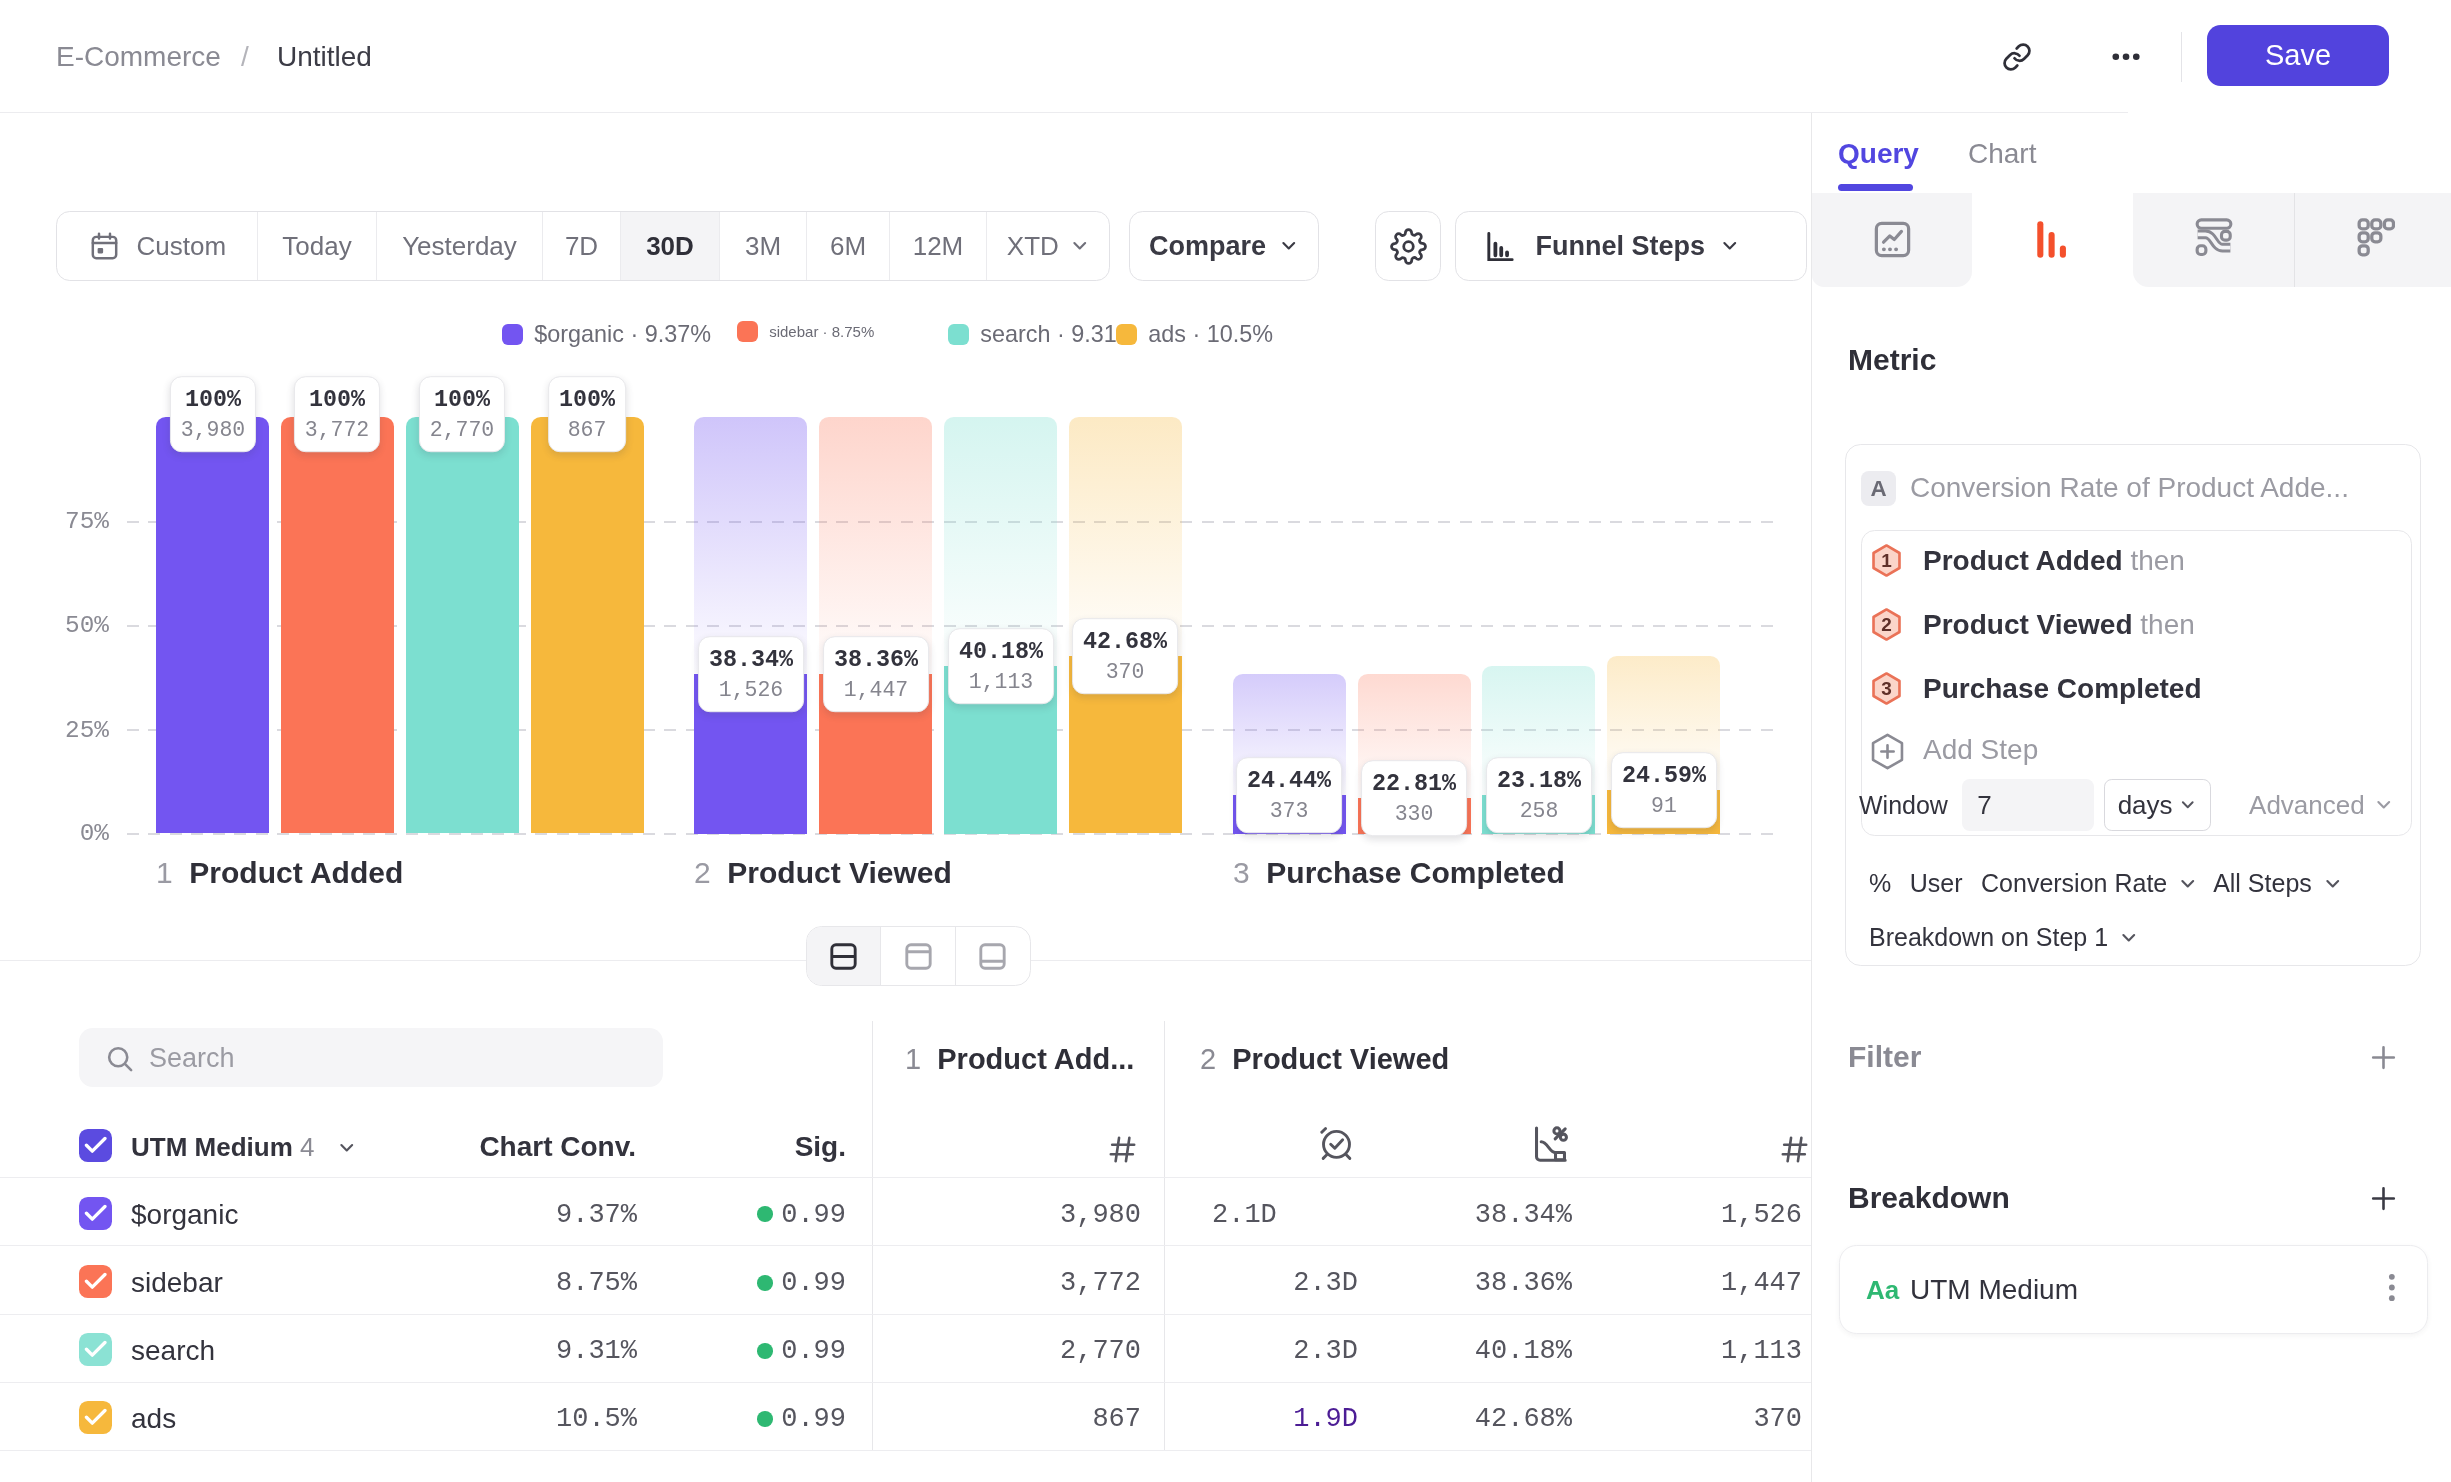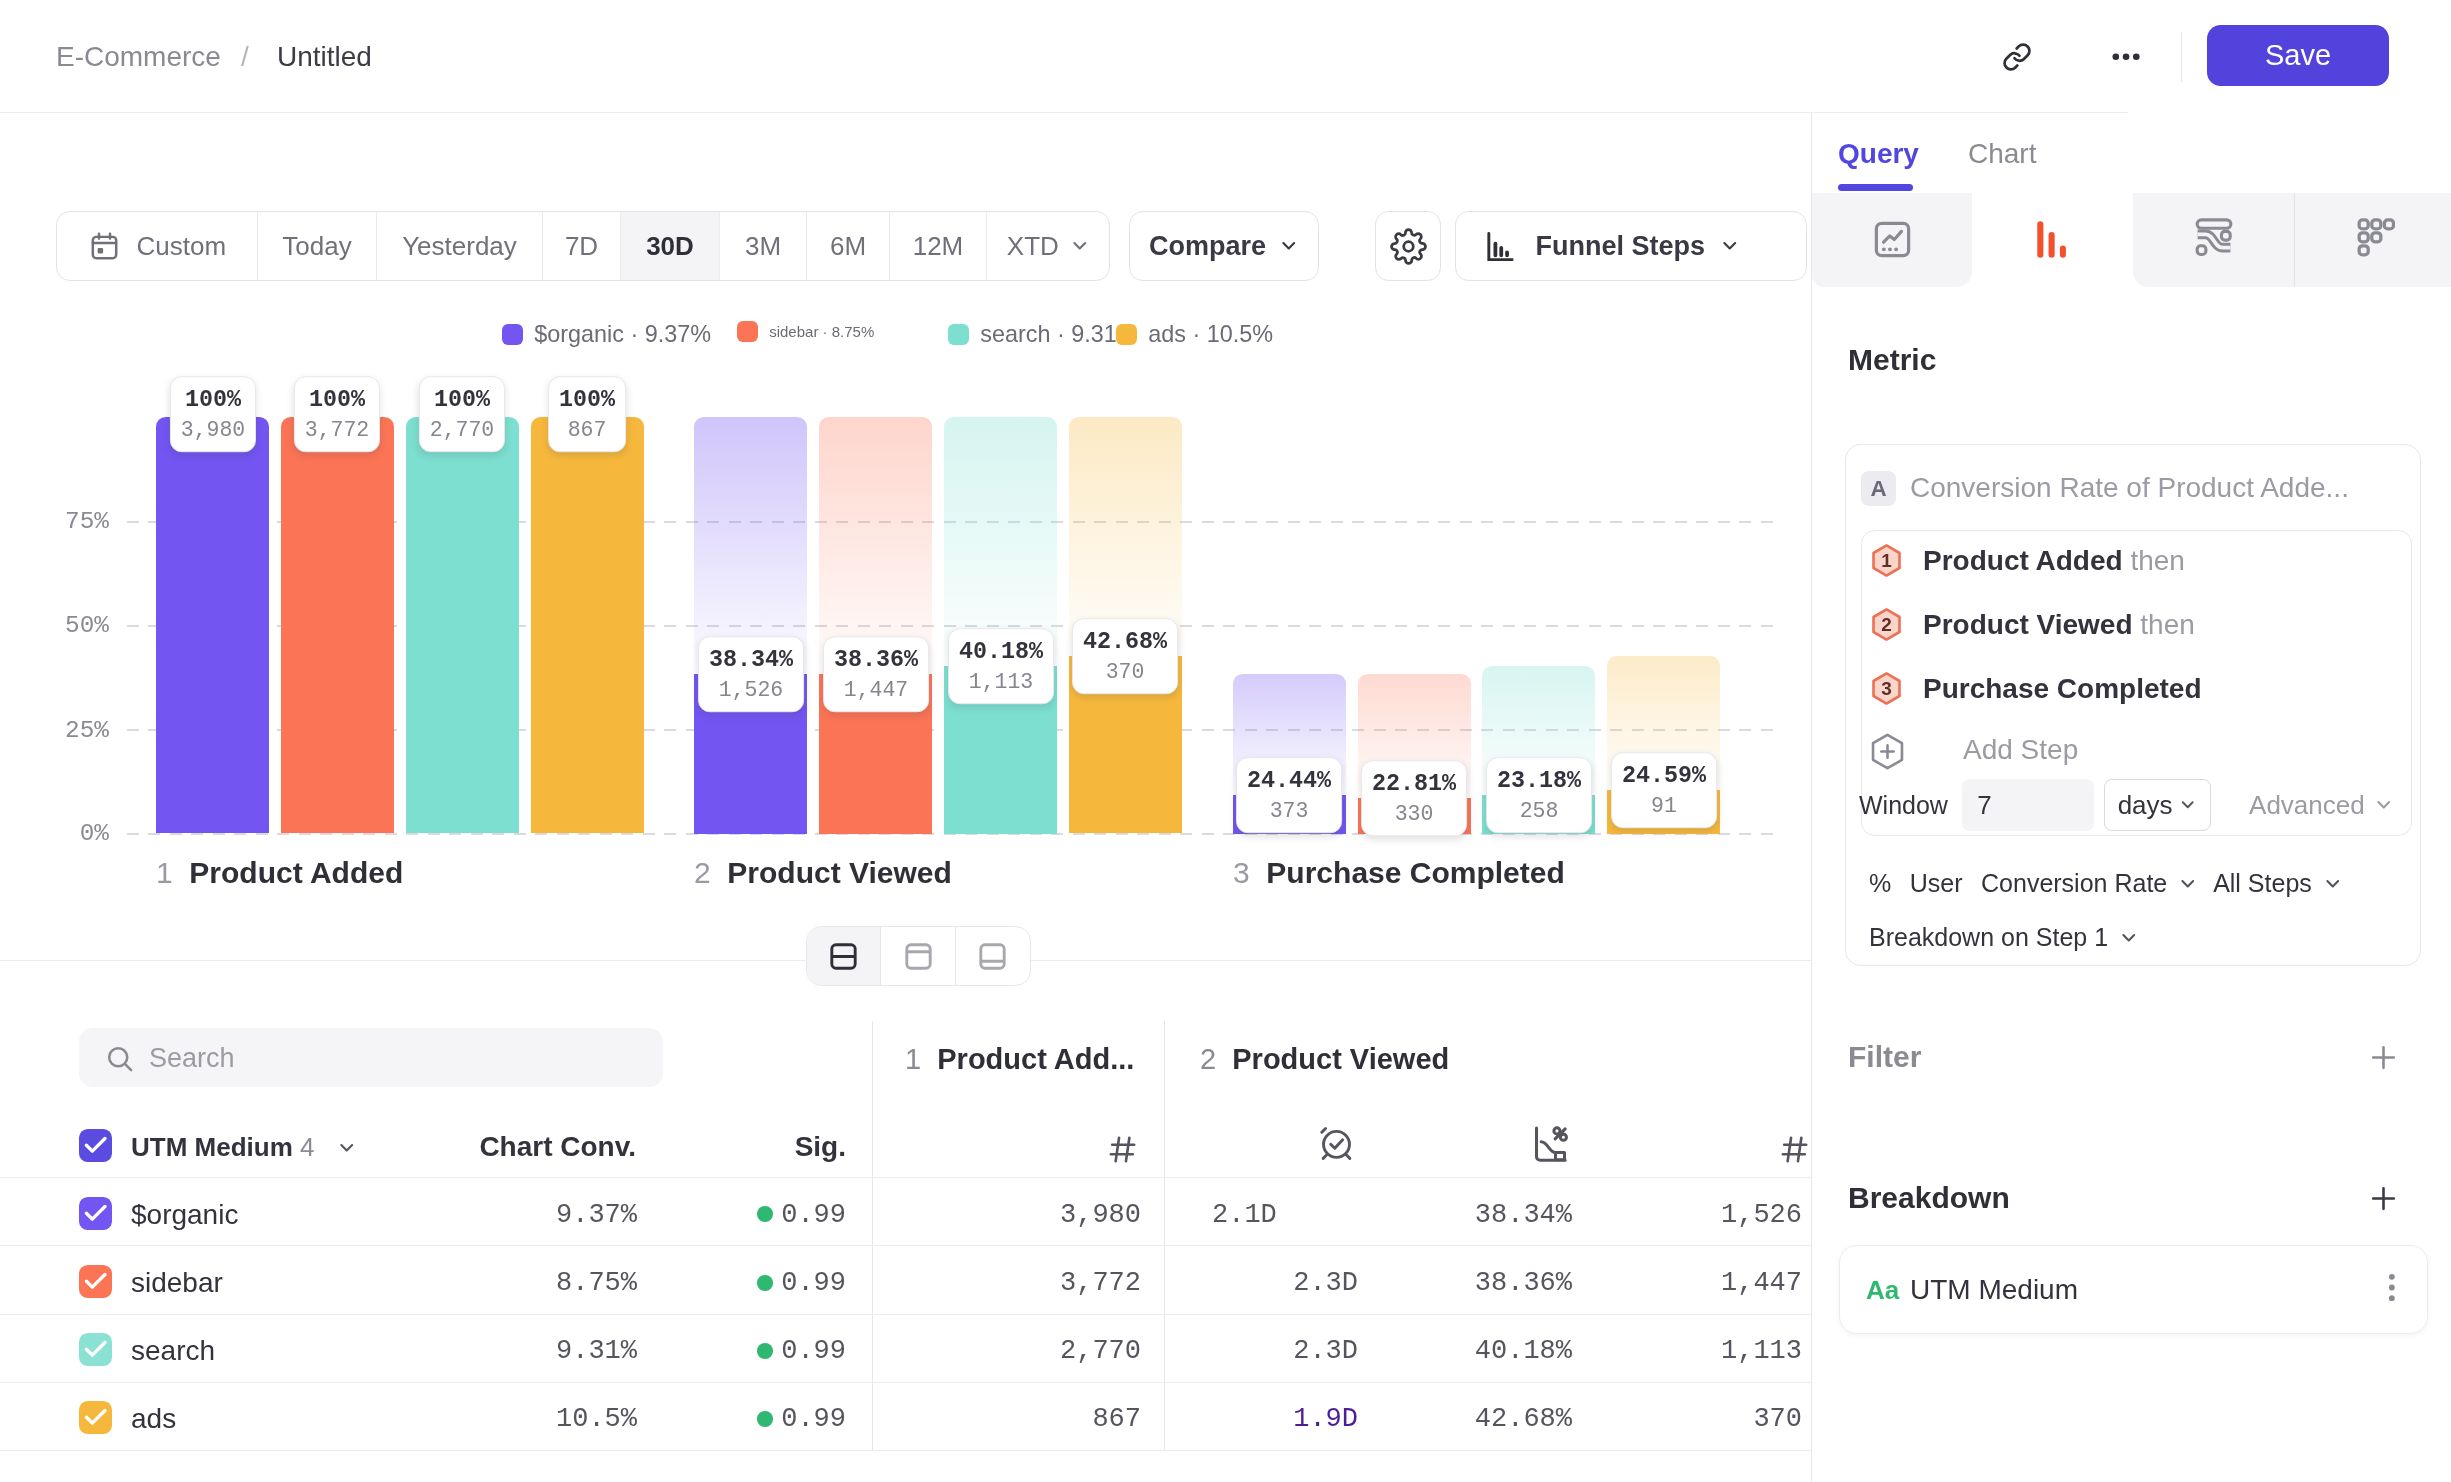--- a/index.html
+++ b/index.html
@@ -387,21 +387,21 @@
       <text x="12" y="16.6" text-anchor="middle" font-size="13" font-weight="bold" fill="#5F3029" font-family="Liberation Sans">3</text>
     </svg>
 </div>
 <div class="abs" style="left:1923px;top:673px;font-size:28px;font-weight:bold;color:#33333D;">Purchase Completed</div>
 <div class="abs" style="left:1868px;top:732px;">
   <svg width="39" height="39" viewBox="0 0 24 24">
       <path d="M12 1.7l8.9 5.15v10.3L12 22.3l-8.9-5.15V6.85z" fill="none" stroke="#8A8A93" stroke-width="1.6" stroke-linejoin="round"></path>
       <path d="M12 8.2v7.6M8.2 12h7.6" stroke="#8A8A93" stroke-width="1.6" stroke-linecap="round"></path>
     </svg>
 </div>
-<div class="abs" style="left:1923px;top:734px;font-size:28px;color:#9B9BA3;margin-left:40px;">Add Step</div>
+<div class="abs" style="left:1923px;top:734px;font-size:28px;color:#9B9BA3;">Add Step</div>
 
 <div class="abs" style="left:1859px;top:779px;width:535px;height:52px;display:flex;align-items:center;">
   <span style="font-size:25px;color:#33333D;">Window</span>
   <div style="margin-left:13.7px;width:132px;height:52px;background:#F4F4F6;border-radius:7.8px;display:flex;align-items:center;padding-left:15.6px;font-size:26px;color:#33333D;">7</div>
   <div style="margin-left:10.7px;width:107px;height:52px;background:#fff;border:1px solid #D9D9DE;border-radius:7.8px;display:flex;align-items:center;justify-content:center;font-size:26px;color:#33333D;">days
     <svg style="margin-left:5.9px;width:19.5px;height:19.5px;" viewBox="0 0 24 24" fill="none" stroke="#55555E" stroke-width="2.4" stroke-linecap="round" stroke-linejoin="round">
         <path d="M6 9l6 6 6-6"></path>
       </svg>
   </div>
   <span style="margin-left:auto;font-size:26px;color:#9B9BA3;display:flex;align-items:center;">Advanced

